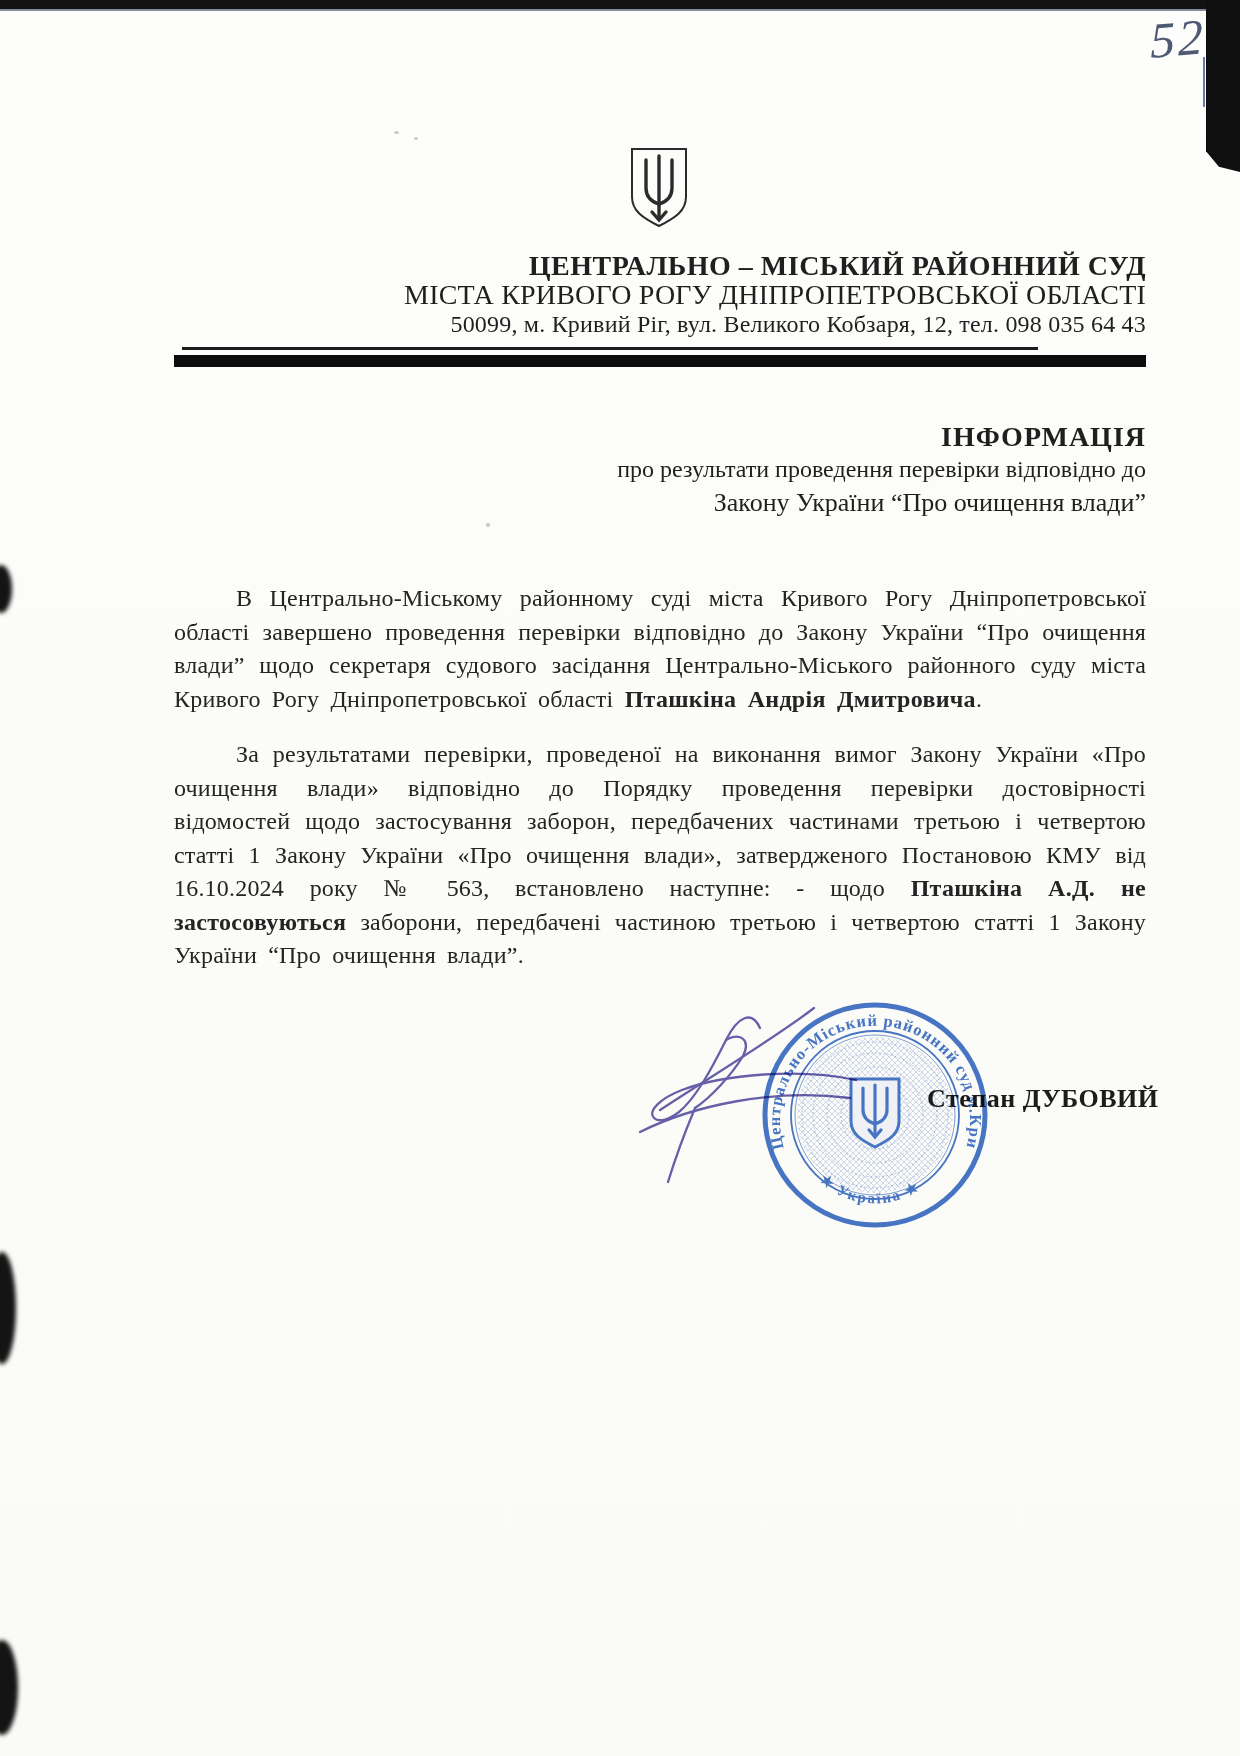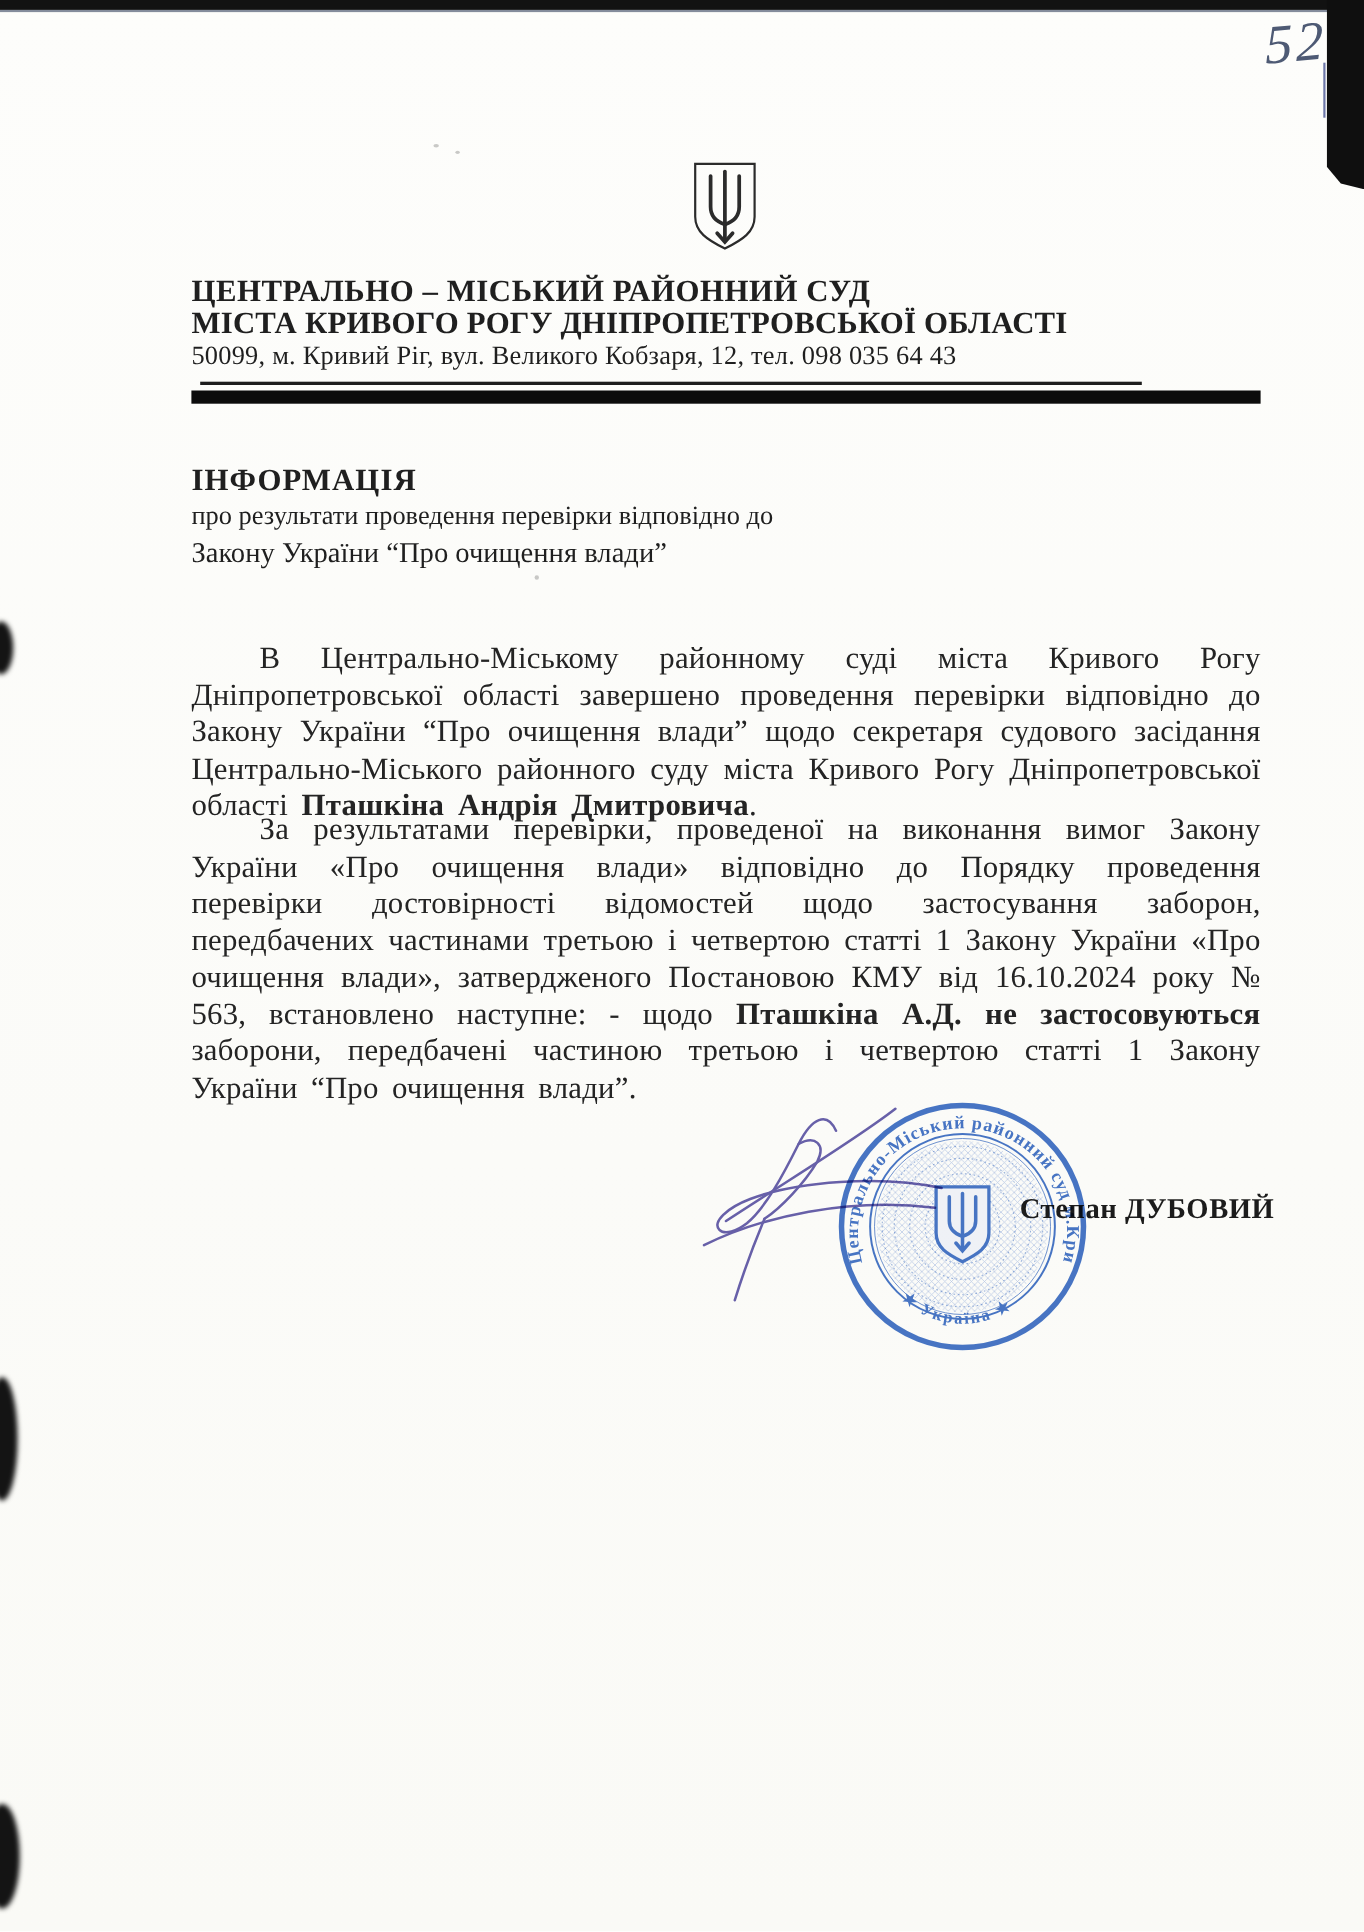--- a/index.html
+++ b/index.html
@@ -30,35 +30,35 @@
   .speck.s3{left:486px;top:523px;width:4px;height:4px;}
 
   .hand-number{
     position:absolute;left:1150px;top:8px;width:90px;
     font-size:50px;font-style:italic;color:#4e5a74;
     transform:rotate(-5deg) skewX(-4deg);letter-spacing:3px;
   }
 
   .emblem{position:absolute;left:628px;top:146px;width:62px;height:84px;}
 
-  .center-col{position:absolute;left:174px;width:972px;text-align:left;color:#1f1f1f;}
+  .center-col{position:absolute;left:174px;width:972px;text-align:right;color:#1f1f1f;}
   .hdr1{top:250px;font-size:28px;font-weight:bold;letter-spacing:.5px;}
-  .hdr2{top:279px;font-size:28px;font-weight:bold;letter-spacing:.2px;}
+  .hdr2{top:279px;font-size:28px;font-weight:normal;letter-spacing:.2px;}
   .addr{top:311px;font-size:24px;letter-spacing:.2px;}
 
   .rule-thin{position:absolute;left:182px;top:347px;width:856px;height:3px;background:#1d1d1d;}
   .rule-thick{position:absolute;left:174px;top:355px;width:972px;height:12px;background:#0c0c0c;}
 
   .title1{top:421px;font-size:28px;font-weight:bold;letter-spacing:1px;}
   .title2{top:456px;font-size:24px;}
   .title3{top:488px;font-size:26px;}
 
   .para{
     position:absolute;left:174px;width:972px;
-    font-size:28px;line-height:33.5px;color:#242424;
+    font-size:24px;line-height:33.5px;color:#242424;
     text-align:justify;text-indent:62px;
     word-spacing:5px;letter-spacing:.2px;margin:0;
   }
   .p1{top:582px;}
   .p2{top:738px;}
   .para b{letter-spacing:.3px;}
 
   .sig-block{
     position:absolute;left:176px;top:1014px;
     font-size:24px;font-weight:bold;line-height:28.5px;color:#1f1f1f;

